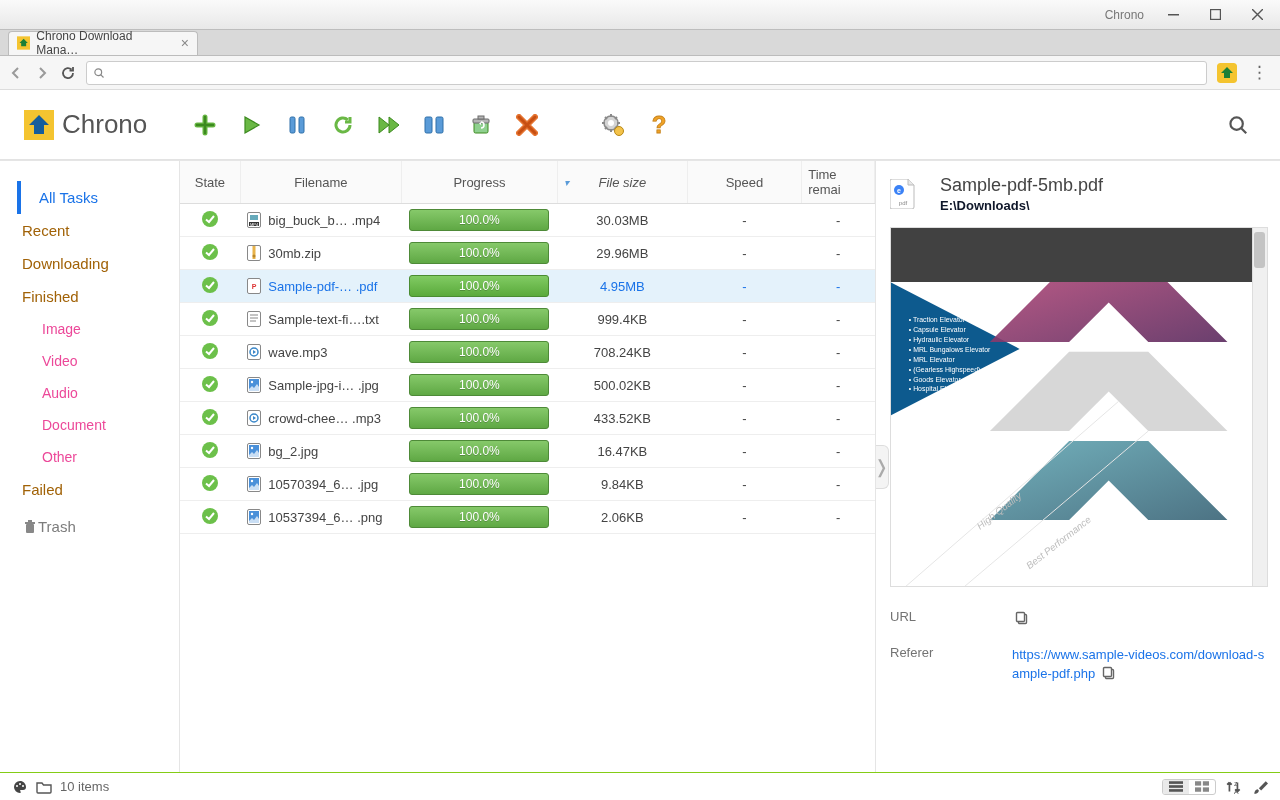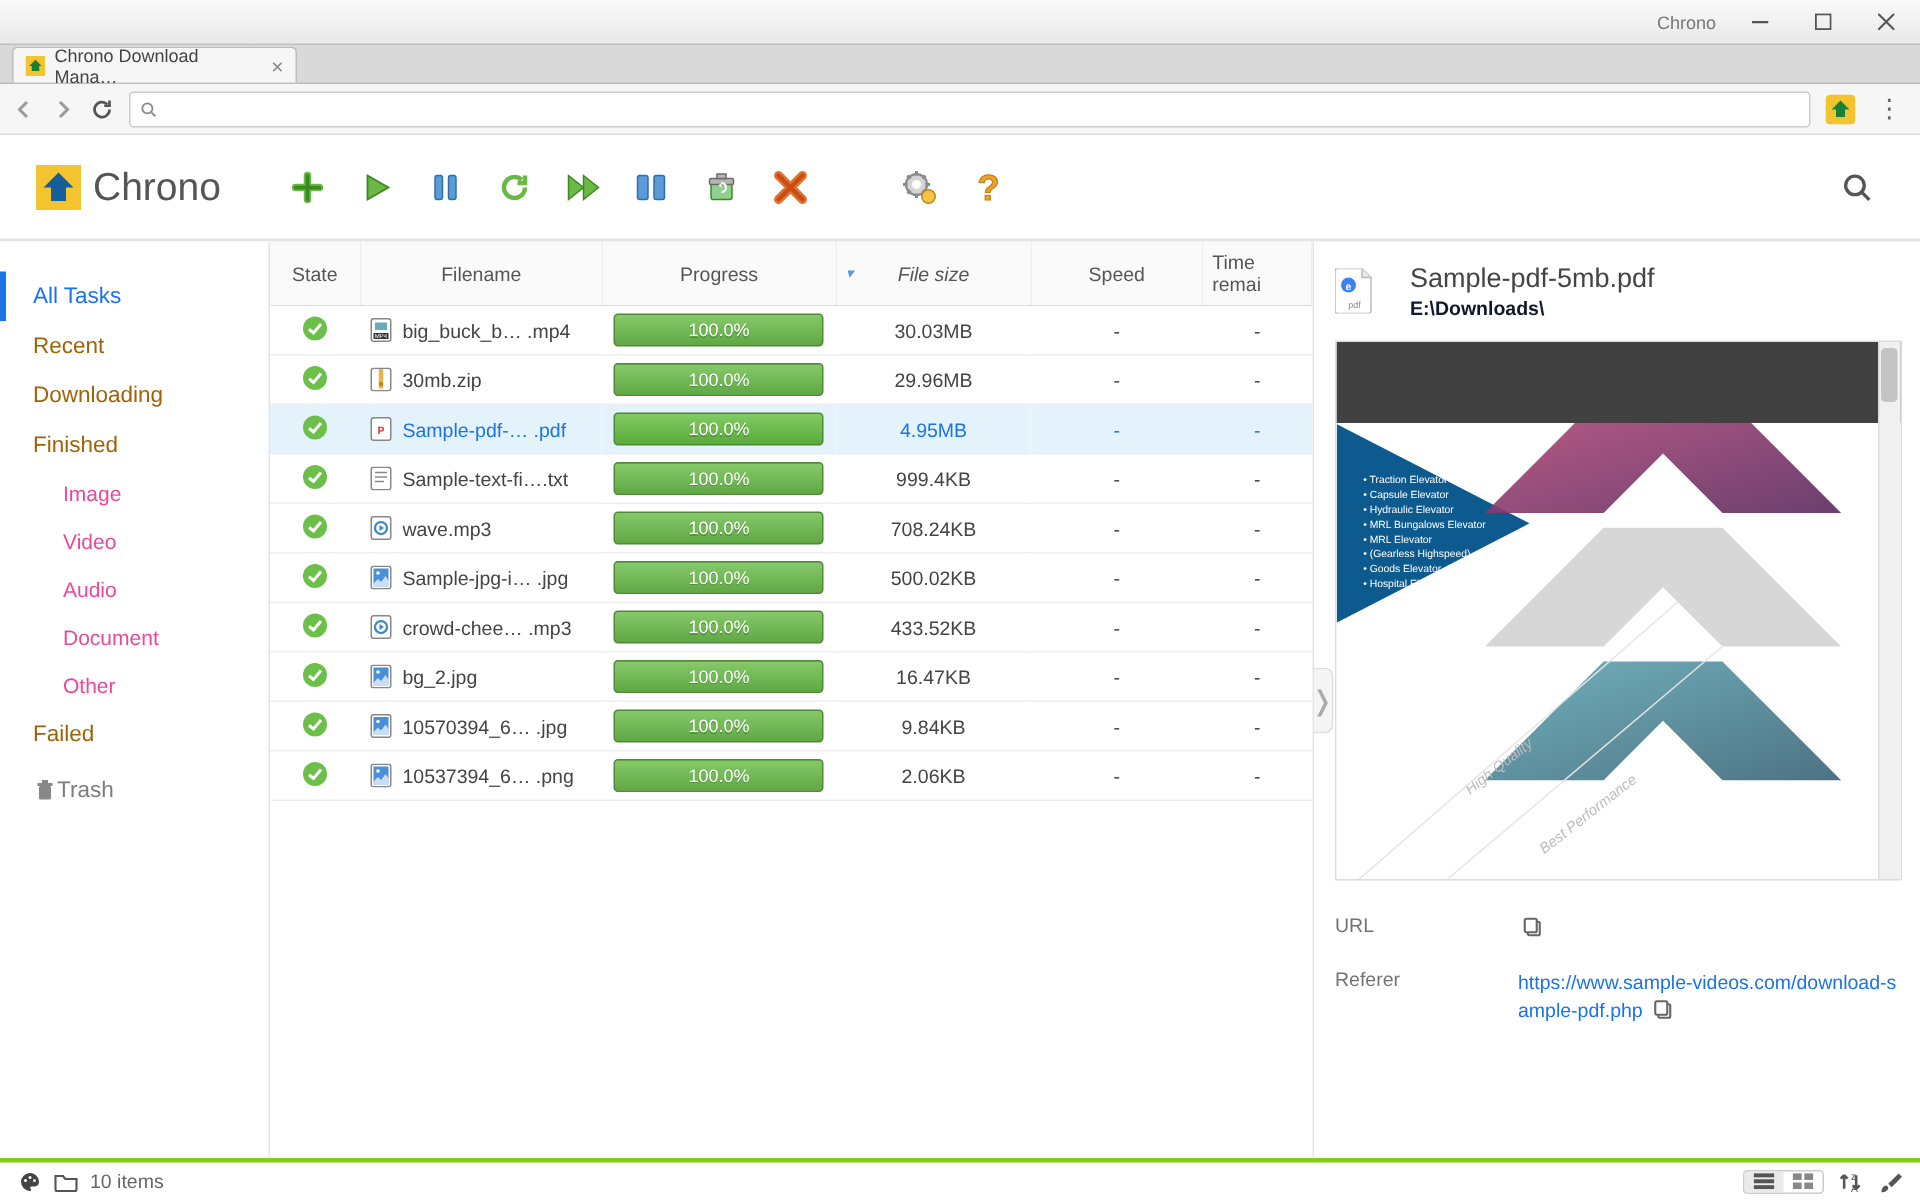--- a/index.html
+++ b/index.html
@@ -5,21 +5,21 @@
 * { box-sizing: border-box; margin: 0; padding: 0; font-family: "Segoe UI", Arial, sans-serif; }
 body { background: #fff; width: 1280px; height: 800px; overflow: hidden; position: relative; }
 
 
 .titlebar { height: 30px; background: linear-gradient(#fafafa, #e8e8e8); border-bottom: 1px solid #bdbdbd; display: flex; align-items: center; justify-content: flex-end; padding: 0 2px; font-size: 12px; color: #777; }
 .titlebar .app-label { margin-right: 8px; }
 .titlebar .win-btn { width: 42px; height: 28px; display: flex; align-items: center; justify-content: center; color: #555; cursor: default; }
 .titlebar .win-btn svg { width: 11px; height: 11px; }
 
 
-.tabstrip { height: 26px; background: #d9d9d9; display: flex; align-items: flex-end; padding-left: 8px; border-bottom: 1px solid #bcbcbc; }
+.tabstrip { height: 26px; background: #d9d9d9; display: flex; align-items: center; padding-left: 8px; border-bottom: 1px solid #bcbcbc; }
 .tab { background: #f6f6f6; border: 1px solid #bcbcbc; border-bottom: none; border-radius: 4px 4px 0 0; height: 24px; display: flex; align-items: center; padding: 0 8px; font-size: 12px; color: #444; max-width: 190px; gap: 6px; }
 .tab .favicon { width: 14px; height: 14px; }
 .tab .tab-close { color: #888; font-size: 14px; margin-left: 4px; }
 
 
 .browser-bar { height: 34px; background: #f6f6f6; border-bottom: 1px solid #ddd; display: flex; align-items: center; padding: 0 8px; gap: 10px; }
 .browser-bar .nav-btn { color: #9a9a9a; display: flex; align-items: center; }
 .browser-bar .nav-btn.enabled { color: #555; }
 .url-bar { flex: 1; height: 24px; border: 1px solid #ccc; border-radius: 3px; display: flex; align-items: center; padding: 0 6px; color: #888; background: #fff; }
 .ext-icon { width: 20px; height: 20px; border-radius: 3px; }
@@ -31,21 +31,21 @@
 .app-logo { width: 30px; height: 30px; }
 .app-name { font-size: 26px; color: #555; font-weight: 400; }
 .tb-btn { width: 36px; height: 36px; display: flex; align-items: center; justify-content: center; border-radius: 3px; }
 .tb-spacer { width: 30px; }
 .tb-right { margin-left: auto; display: flex; align-items: center; }
 
 
 .main { display: flex; height: calc(800px - 30px - 26px - 34px - 70px - 28px); border-top: 1px solid #e5e5e5; }
 .sidebar { width: 180px; border-right: 1px solid #e5e5e5; padding-top: 20px; background:#fff; }
 .sidebar-item { padding: 8px 22px; font-size: 15px; color: #a16207; cursor: default; }
-.sidebar-item.active { color: #1a73e8; border-left: 4px solid #1a73e8; padding-left: 18px; font-weight: 500; }
+.sidebar-item.active { color: #1a73e8; border-left: 4px solid #1a73e8; padding-left: 18px; font-weight: 500; margin-left: 17px; }
 .sidebar-sub { padding-left: 42px; font-size: 14px; color: #ec4899; }
 .sidebar-trash { display: flex; align-items: center; padding: 8px 22px; font-size: 15px; color: #7c7c7c; margin-top: 4px; }
 
 .content { flex: 1; display: flex; min-width: 0; }
 .table-wrap { flex: 1; min-width: 0; overflow: hidden; }
 table { width: 100%; border-collapse: collapse; table-layout: fixed; }
 thead th { font-weight: 400; font-size: 13px; color: #555; padding: 6px 4px; border-bottom: 1px solid #ddd; border-right: 1px solid #eee; background: #fafafa; text-align: center; position: relative; height: 32px; }
 thead th.sort::before { content: '▾'; color: #5a9bd8; font-size: 10px; position: absolute; left: 6px; top: 50%; transform: translateY(-50%); }
 thead th.italic { font-style: italic; }
 tbody td { font-size: 13px; color: #444; padding: 0 6px; height: 33px; border-bottom: 1px solid #eee; text-align: center; white-space: nowrap; overflow: hidden; text-overflow: ellipsis; }
@@ -73,21 +73,21 @@
 
 .meta { margin-top: 22px; font-size: 13px; }
 .meta-row { display: flex; margin-bottom: 14px; gap: 12px; }
 .meta-label { width: 110px; color: #737373; flex: none; }
 .meta-value { color: #1a73e8; word-break: break-all; line-height: 1.5; flex:1; }
 .copy-icon { display: inline-block; vertical-align: -2px; margin-left: 3px; }
 
 .toggle-handle { position: absolute; left: -1px; top: 50%; transform: translateY(-50%); width: 14px; height: 44px; background: #f4f4f4; border: 1px solid #ddd; border-left: none; display: flex; align-items: center; justify-content: center; color: #aaa; font-size: 18px; border-radius: 0 6px 6px 0; }
 
 
-.statusbar { position: absolute; bottom: 0; left: 0; right: 0; height: 28px; border-top: 3px solid #84cc16; background: #fff; display: flex; align-items: center; padding: 0 12px; font-size: 13px; color: #666; gap: 8px; }
+.statusbar { position: absolute; bottom: 0; left: 0; right: 0; height: 28px; border-top: 1px solid #84cc16; background: #fff; display: flex; align-items: center; padding: 0 12px; font-size: 13px; color: #666; gap: 8px; }
 .statusbar .right { margin-left: auto; display: flex; gap: 10px; }
 .sb-icon { color: #777; display:flex; align-items:center; }
 .view-toggle { display: flex; border: 1px solid #ccc; border-radius: 3px; overflow: hidden; }
 .view-toggle span { padding: 1px 6px; font-size: 12px; display:flex; align-items:center; }
 .view-toggle span.active { background: #eaeaea; }
 </style>
 </head>
 <body>
 
 <svg width="0" height="0" style="position:absolute">

